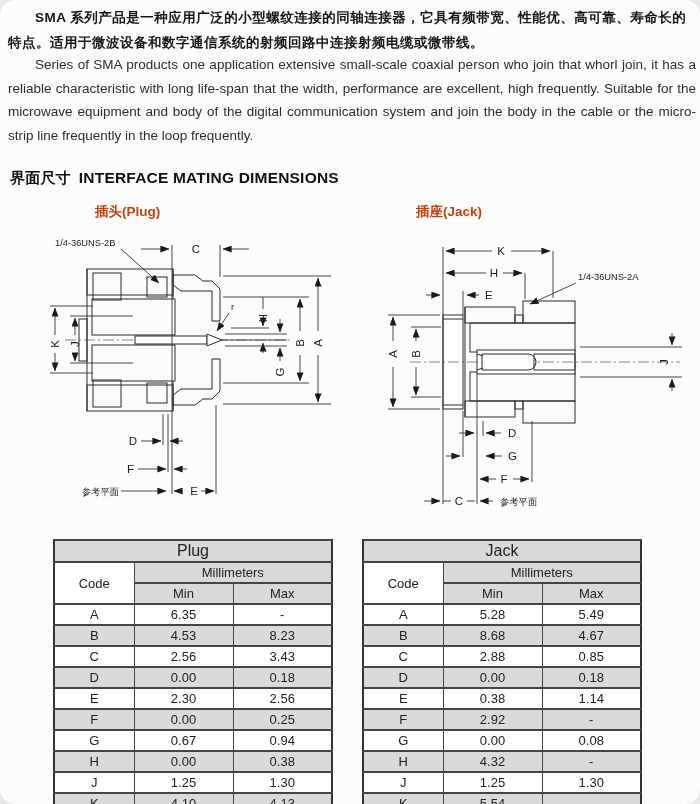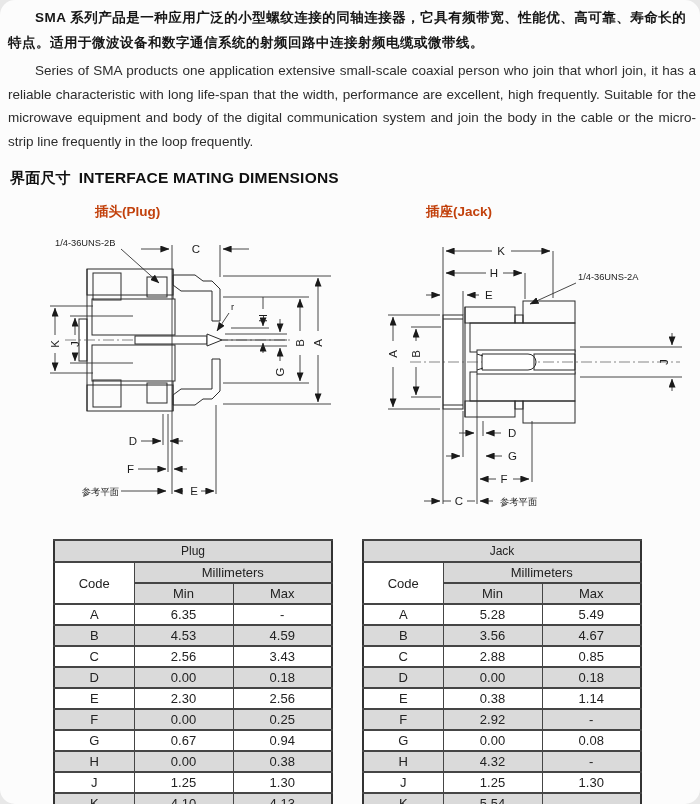--- a/index.html
+++ b/index.html
@@ -1,40 +1,40 @@
 <!DOCTYPE html>
 <html><head>
 <meta charset="utf-8">
 <style>
   html,body{margin:0;padding:0;}
   body{font-family:"Liberation Sans","DejaVu Sans",sans-serif;background:#e8e8e8;}
   .page{position:relative;width:700px;height:804px;background:#fcfcfc;overflow:hidden;color:#1f1f1f;border-radius:15px;}
   .zh-intro{position:absolute;left:8px;top:5px;width:686px;font-size:13.5px;font-weight:600;
             line-height:25px;text-indent:2em;letter-spacing:.5px;color:#161616;}
-  .en-intro{position:absolute;left:8px;top:59px;width:688px;font-size:13.5px;font-weight:400;
+  .en-intro{position:absolute;left:8px;top:53px;width:688px;font-size:13.5px;font-weight:400;
             line-height:23.5px;text-indent:2em;text-align:justify;color:#2c2c2c;}
   .sec-title{position:absolute;left:10px;top:169px;font-size:15px;font-weight:700;color:#101010;letter-spacing:.2px;}
   .sec-title .en{margin-left:8px;font-size:15.5px;margin-top:48px;}
   .dia-title{position:absolute;top:203px;font-size:13.5px;font-weight:600;color:#c2410c;}
   .dia-title.plug{left:95px;}
-  .dia-title.jack{left:426px;}
+  .dia-title.jack{left:416px;}
   svg.dia{position:absolute;overflow:visible;}
   svg.dia text{font-family:"Liberation Sans","DejaVu Sans",sans-serif;fill:#1c1c1c;font-size:11.5px;}
   svg.dia text.sm{font-size:9.3px;}
   .ln{stroke:#2b2b2b;stroke-width:1;fill:none;}
   .lnw{stroke:#2b2b2b;stroke-width:1;fill:#ffffff;}
   .dim{stroke:#333;stroke-width:0.9;fill:none;}
   .cl{stroke:#555;stroke-width:0.7;fill:none;stroke-dasharray:11 3 2 3;}
   table.dimtab{position:absolute;top:539px;border-collapse:collapse;table-layout:fixed;width:278px;
                font-size:13px;background:#ffffff;border:2px solid #333;}
   .dimtab th,.dimtab td{border:2px solid #454545;border-left-width:1px;border-right-width:1px;
                text-align:center;height:17px;padding:1px 0;font-weight:400;color:#222;}
   .dimtab .hd{background:#d9d9d9;}
   .dimtab tr.alt td{background:#dadada;}
-  .dimtab tr.title th{height:18px;font-size:12px;}
+  .dimtab tr.title th{height:18px;font-size:16px;}
   #plug-table{left:53px;}
   #jack-table{left:362px;}
 </style>
 </head>
 <body>
 
 <div class="page">
 
   <svg width="0" height="0" style="position:absolute">
     <defs>
@@ -246,21 +246,21 @@
       <th class="hd">Max</th>
     </tr>
     <tr>
           <td>A</td>
           <td>6.35</td>
           <td>-</td>
         </tr>
     <tr class="alt">
           <td>B</td>
           <td>4.53</td>
-          <td>4.59</td>
+          <td>8.23</td>
         </tr>
     <tr>
           <td>C</td>
           <td>2.56</td>
           <td>3.43</td>
         </tr>
     <tr class="alt">
           <td>D</td>
           <td>0.00</td>
           <td>0.18</td>
@@ -316,21 +316,21 @@
       <th class="hd">Min</th>
       <th class="hd">Max</th>
     </tr>
     <tr>
           <td>A</td>
           <td>5.28</td>
           <td>5.49</td>
         </tr>
     <tr class="alt">
           <td>B</td>
-          <td>3.56</td>
+          <td>8.68</td>
           <td>4.67</td>
         </tr>
     <tr>
           <td>C</td>
           <td>2.88</td>
           <td>0.85</td>
         </tr>
     <tr class="alt">
           <td>D</td>
           <td>0.00</td>

